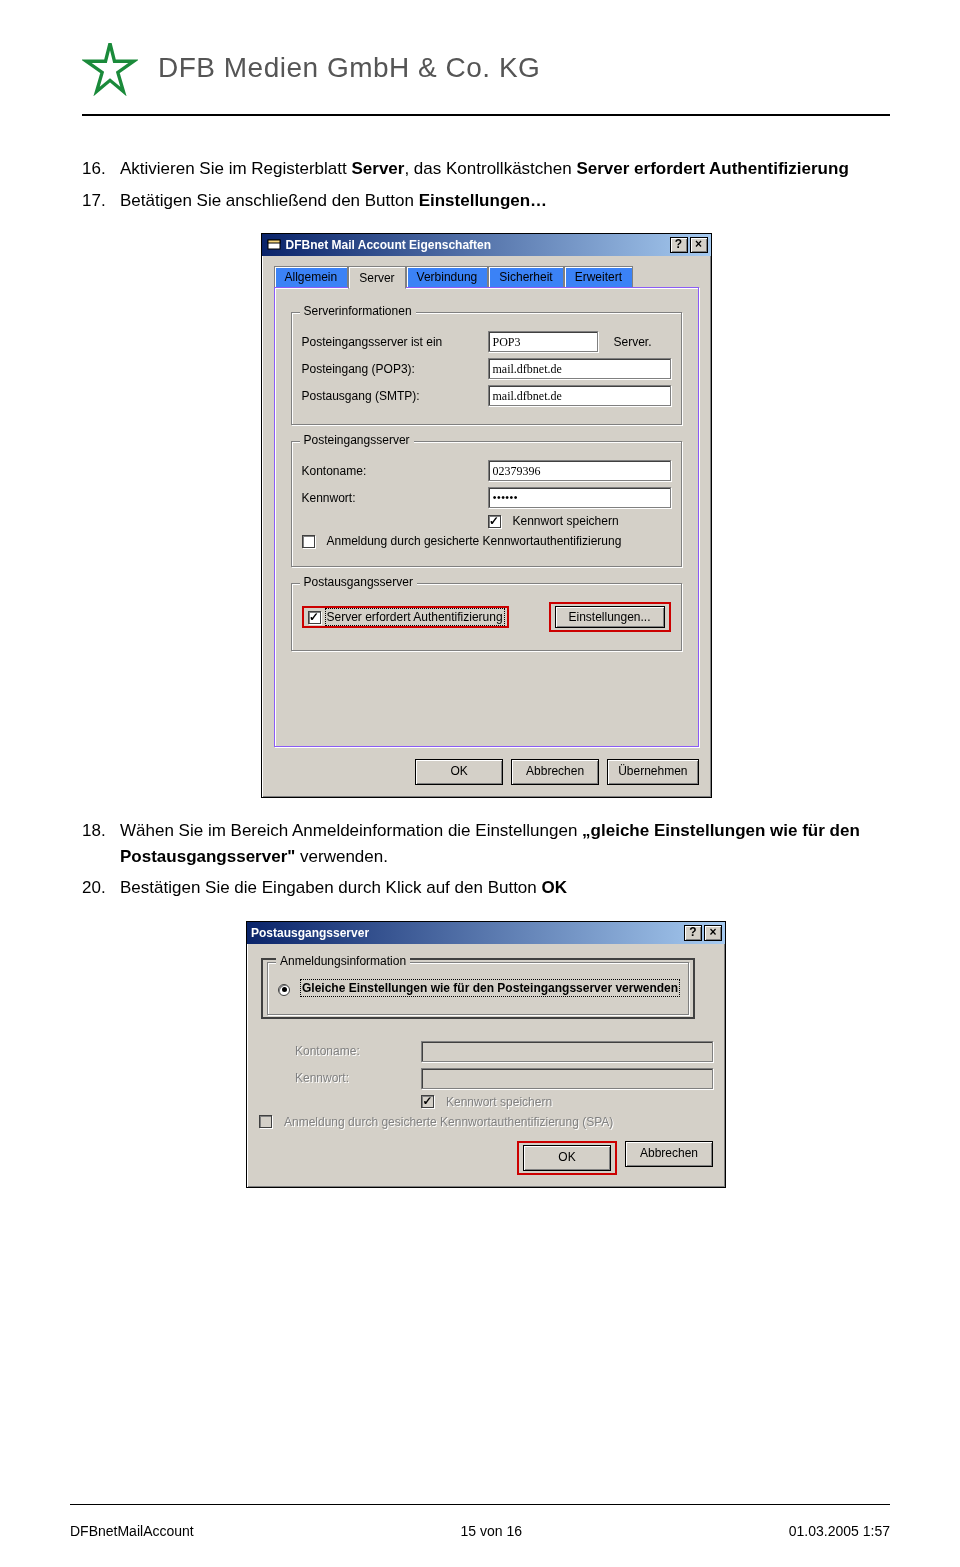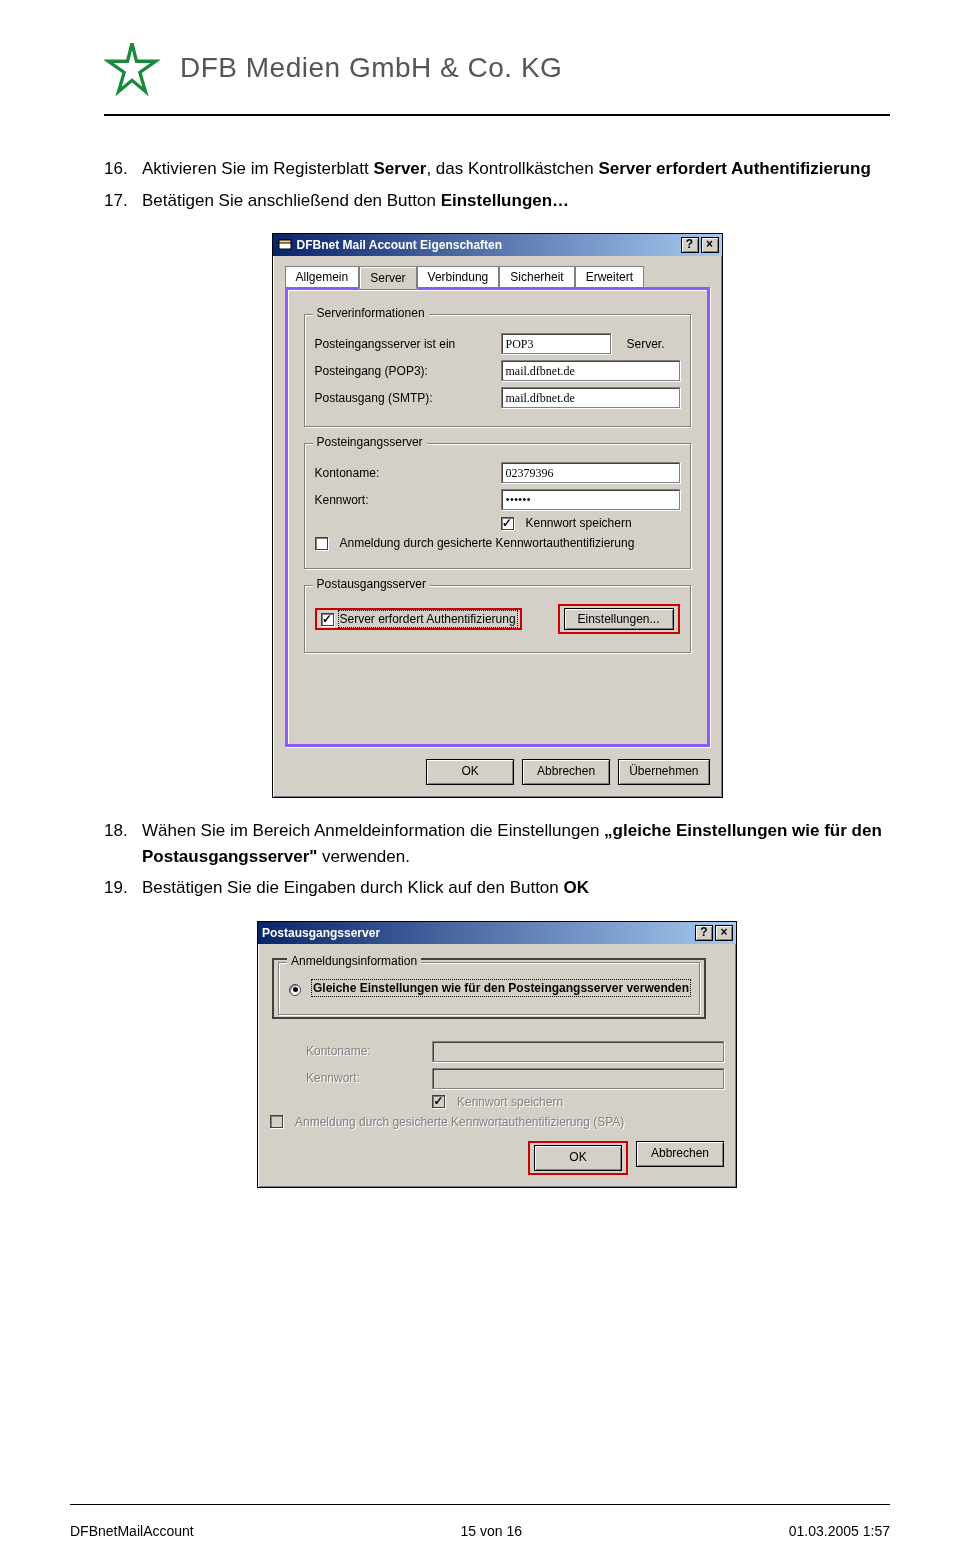--- a/index.html
+++ b/index.html
@@ -4,21 +4,21 @@
 <style>
   * { box-sizing: border-box; }
   body {
     margin: 0;
     background: #fff;
     font-family: Arial, Helvetica, sans-serif;
     color: #000;
     width: 960px;
   }
   .page {
-    padding: 40px 70px 20px 104px;
+    padding: 40px 70px 20px 82px;
     min-height: 1567px;
     position: relative;
   }
   
   .doc-header {
     display: flex;
     align-items: center;
     gap: 20px;
     margin-bottom: 18px;
   }
@@ -91,38 +91,38 @@
     text-align: center;
     margin-left: 2px;
   }
   .dlg-body { padding: 10px 12px 12px 12px; }
   
   .tabs {
     display: flex;
     margin-bottom: -1px;
   }
   .tab {
-    background: #ffffff;
+    background: #3b82f6;
     border: 1px solid #808080;
     border-bottom: none;
     box-shadow: inset 1px 1px 0 #fff;
     padding: 3px 10px;
     margin-right: 0px;
     font-size: 12px;
     position: relative;
   }
   .tab.active {
     background: #d4d0c8;
     border-bottom: 1px solid #d4d0c8;
     padding-top: 4px;
     margin-bottom: -1px;
     z-index: 2;
   }
   .tabpanel {
-    border: 3px solid #8b5cf6;
+    border: 1px solid #8b5cf6;
     box-shadow: inset 1px 1px 0 #fff, 1px 1px 0 #fff;
     padding: 14px 14px 30px 14px;
     background: #d4d0c8;
     min-height: 460px;
     position: relative;
   }
   
   .groupbox {
     border: 1px solid #808080;
     box-shadow: 1px 1px 0 #fff, inset 1px 1px 0 #fff;
@@ -363,21 +363,21 @@
   </div>
 
   <ol class="steps">
     <li>
       <span class="num">18.</span>
       <span>
         <span>Wähen Sie im Bereich Anmeldeinformation die Einstellungen </span><b>„gleiche Einstellungen wie für den Postausgangsserver"</b><span> verwenden.</span>
       </span>
     </li>
     <li>
-      <span class="num">19.</span>
+      <span class="num">20.</span>
       <span>
         <span>Bestätigen Sie die Eingaben durch Klick auf den Button </span><b>OK</b>
       </span>
     </li>
   </ol>
 
   <div class="dlg" style="width:480px;">
     <div class="titlebar">
       <span class="ttext">Postausgangsserver</span>
       <span class="tbtn">?</span>

